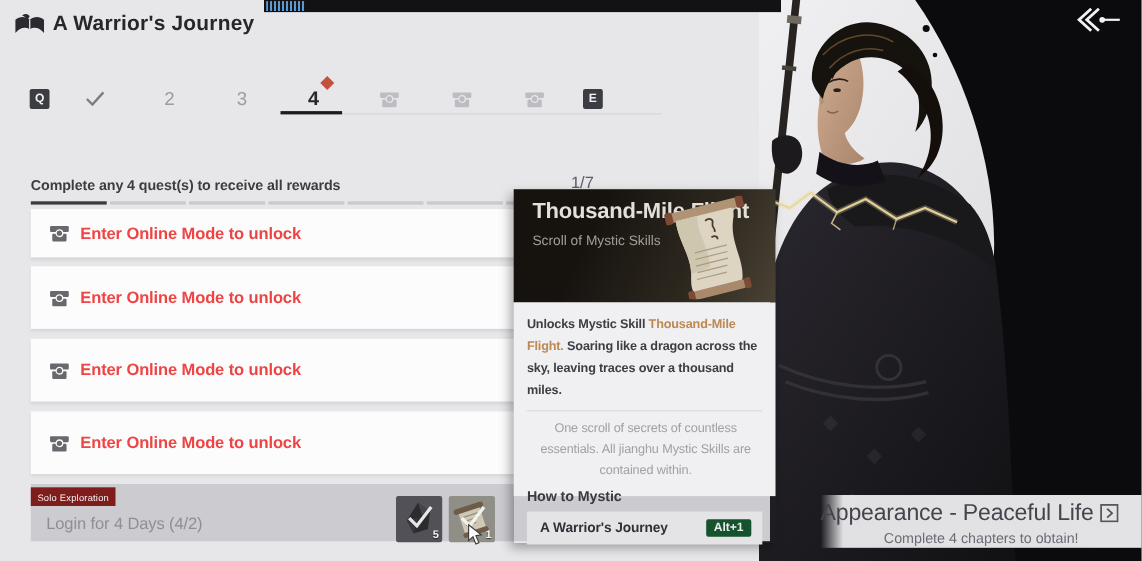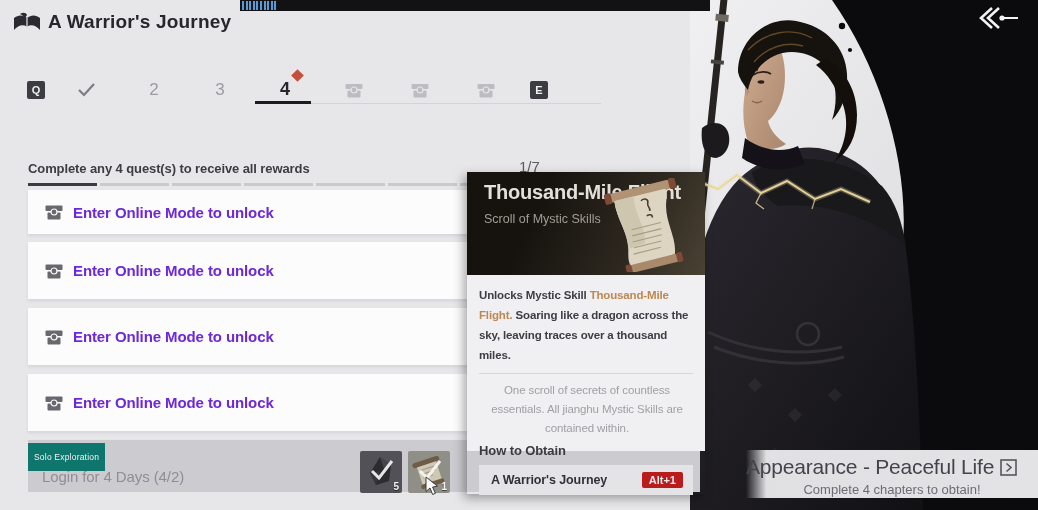--- a/index.html
+++ b/index.html
@@ -30,25 +30,25 @@
   
   .instruction{left:28px;top:161px;font-size:13px;font-weight:600;color:#3c3c42;letter-spacing:-.1px;z-index:5;}
   .fraction{left:519px;top:158px;font-size:15px;color:#5b5b62;font-weight:400;z-index:5;}
   .progress{left:28px;top:183px;width:501px;height:3px;display:flex;gap:3px;z-index:5;}
   .progress .seg{flex:1;background:#c9c9ce;height:3px;}
   .progress .seg.fill{background:#3a3a40;}
 
   .quest-row{left:28px;width:672px;background:#fcfcfd;z-index:5;
     box-shadow:0 2px 3px rgba(60,60,70,.10);display:flex;align-items:center;}
   .quest-row .gicon{margin-left:17px;width:18px;height:16px;flex:0 0 auto;}
-  .quest-row .qtext{margin-left:10px;font-size:15px;font-weight:600;color:#6d28d9;letter-spacing:-.1px;}
+  .quest-row .qtext{margin-left:10px;font-size:15px;font-weight:600;color:#ef4444;letter-spacing:-.1px;}
 
   
   .login-row{left:28px;top:440px;width:672px;height:52px;background:#cbcbd0;z-index:5;}
-  .solo-pill{left:0;top:3px;height:28px;padding:0 6px;background:#0f766e;color:#f3f3f5;
+  .solo-pill{left:0;top:3px;height:17px;padding:0 6px;background:#7f1d1d;color:#f3f3f5;
     font-size:8.5px;display:flex;align-items:center;letter-spacing:.2px;}
   .login-label{left:14px;top:28px;font-size:15px;color:#8e8e94;font-weight:500;letter-spacing:-.1px;}
   .tile{top:11px;width:42px;height:42px;border-radius:2px;overflow:hidden;}
   .tile .cnt{position:absolute;right:3px;bottom:1px;font-size:10px;color:#f2f2f2;
     text-shadow:0 1px 1px rgba(0,0,0,.6);font-weight:600;}
   .tile svg{position:absolute;left:0;top:0;}
 
   
   .tooltip{left:467px;top:172px;width:238px;height:322px;z-index:40;
     box-shadow:-3px 4px 10px rgba(0,0,0,.35);}
@@ -58,21 +58,21 @@
   .tt-sub{position:absolute;left:17px;top:40px;font-size:12.5px;color:#a19d95;}
   .tt-scroll{position:absolute;right:8px;top:6px;}
   .tt-body{position:relative;width:100%;height:176px;background:#f0eff1;padding:10px 12px 0 12px;box-sizing:border-box;}
   .tt-desc{font-size:11.5px;line-height:20px;font-weight:700;color:#3d3d44;letter-spacing:-.15px;width:216px;}
   .tt-desc .hl{color:#bd8851;}
   .tt-div{margin-top:8px;height:1px;background:#d8d8db;}
   .tt-flavor{margin-top:7px;font-size:11.5px;line-height:19px;color:#a0a0a5;font-weight:500;letter-spacing:-.1px;width:216px;text-align:center;}
   .tt-how{margin-top:5px;font-size:13px;font-weight:700;color:#3a3a41;letter-spacing:-.1px;}
   .tt-src{margin-top:7px;height:30px;background:#e4e3e6;display:flex;align-items:center;}
   .tt-src .src-name{margin-left:12px;font-size:12.5px;font-weight:700;color:#303038;letter-spacing:-.1px;flex:1;}
-  .tt-src .hotkey{margin-right:10px;background:#b91c1c;color:#e9e9ec;font-size:11px;
+  .tt-src .hotkey{margin-right:10px;background:#14532d;color:#e9e9ec;font-size:11px;
     padding:2px 7px;border-radius:2px;font-weight:600;}
 
   
   .banner{left:746px;top:450px;width:292px;height:48px;z-index:20;
     background:linear-gradient(90deg,rgba(246,246,248,0) 0,rgba(246,246,248,.9) 7%,rgba(246,246,248,.92) 100%);}
   .banner-title{position:absolute;left:0;right:0;top:5px;text-align:left;font-size:21px;
     color:#44444d;font-weight:500;letter-spacing:-.2px;}
   .banner-title .arrow-box{display:inline-block;vertical-align:-2px;margin-left:6px;}
   .banner-sub{position:absolute;left:0;right:0;top:32px;text-align:center;font-size:13px;color:#6c6c76;font-weight:500;}
 
@@ -283,21 +283,21 @@
           <rect x="22" y="82" width="52" height="8" rx="4" fill="#a8896b"></rect>
           <rect x="19" y="81" width="6" height="10" rx="2" fill="#7c4a35"></rect>
           <rect x="71" y="81" width="6" height="10" rx="2" fill="#7c4a35"></rect>
         </g>
       </svg>
     </div>
     <div class="tt-body">
       <div class="tt-desc"><span>Unlocks Mystic Skill </span><span class="hl">Thousand-Mile Flight.</span><span> Soaring like a dragon across the sky, leaving traces over a thousand miles.</span></div>
       <div class="tt-div"></div>
       <div class="tt-flavor">One scroll of secrets of countless essentials. All jianghu Mystic Skills are contained within.</div>
-      <div class="tt-how">How to Obtain</div>
+      <div class="tt-how">How to Mystic</div>
       <div class="tt-src">
         <span class="src-name">A Warrior's Journey</span>
         <span class="hotkey">Alt+1</span>
       </div>
     </div>
   </div>
 
   <div class="abs banner">
     <div class="banner-title"><span>Appearance - Peaceful Life</span><svg class="arrow-box" width="17" height="17" viewBox="0 0 17 17">
           <rect x="1" y="1" width="15" height="15" fill="none" stroke="#55555c" stroke-width="1.6"></rect>

